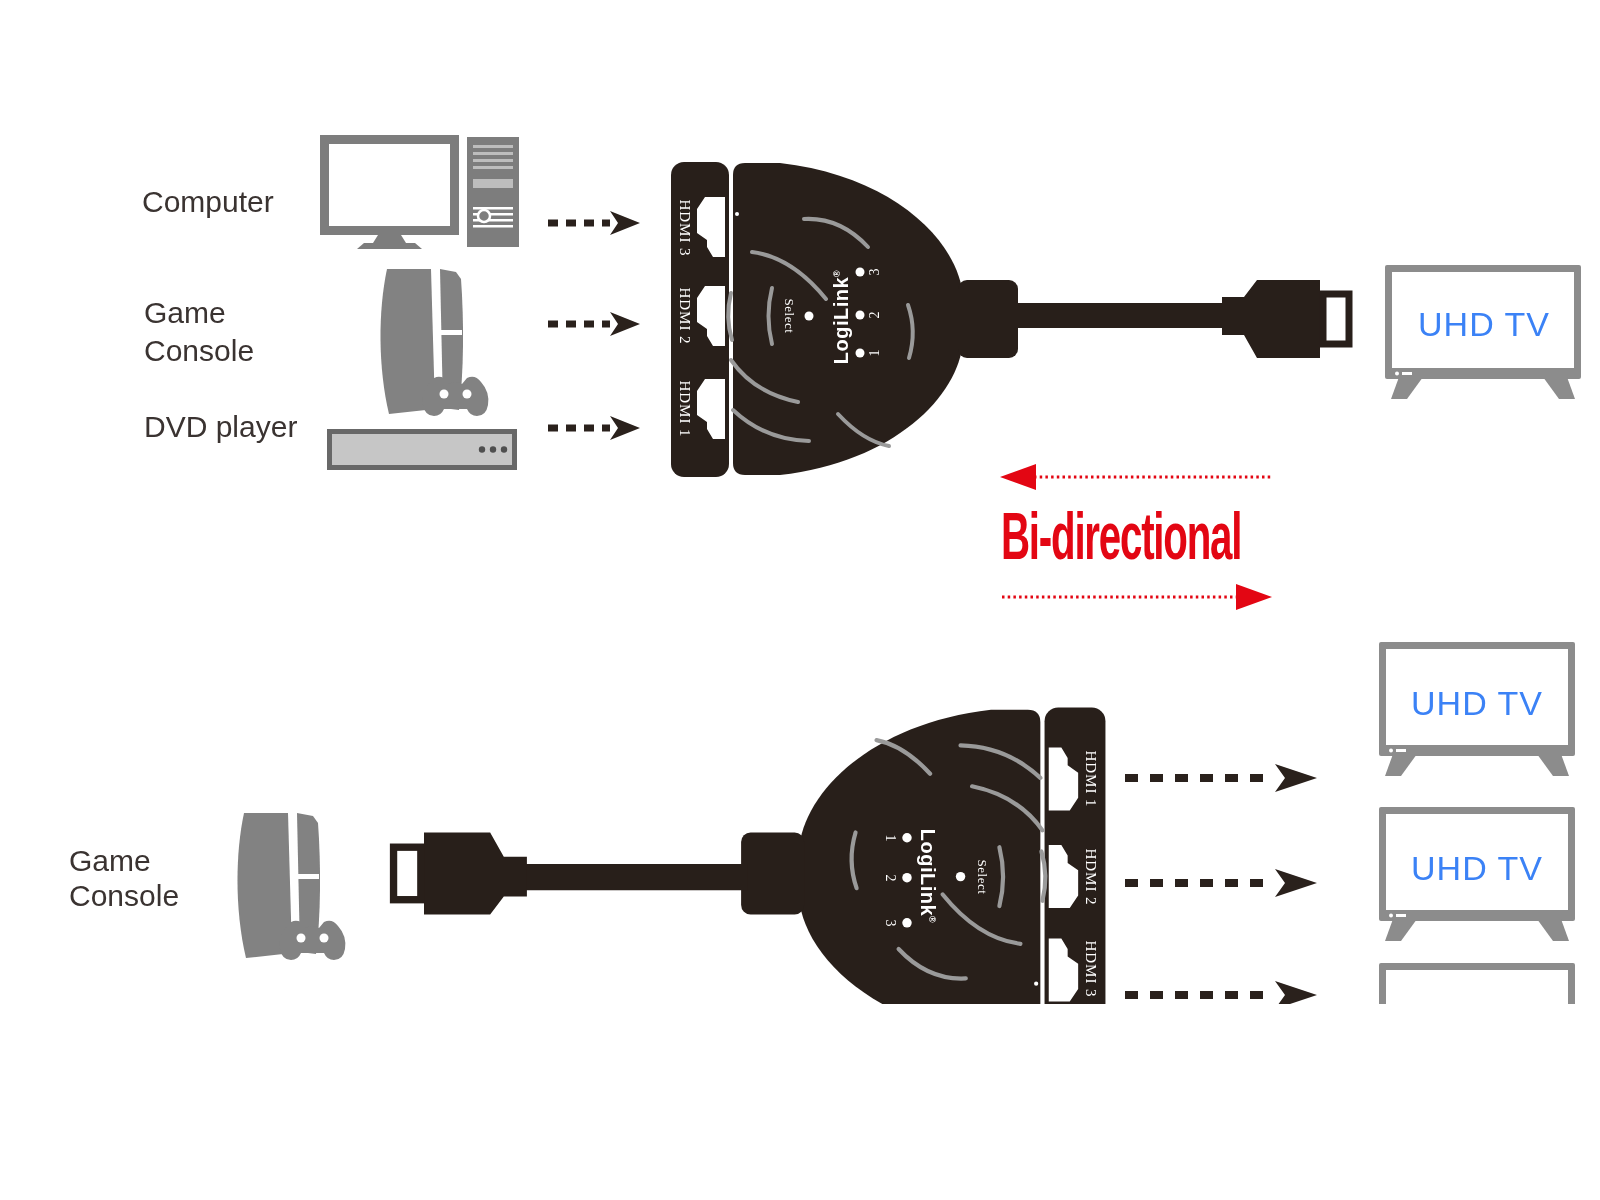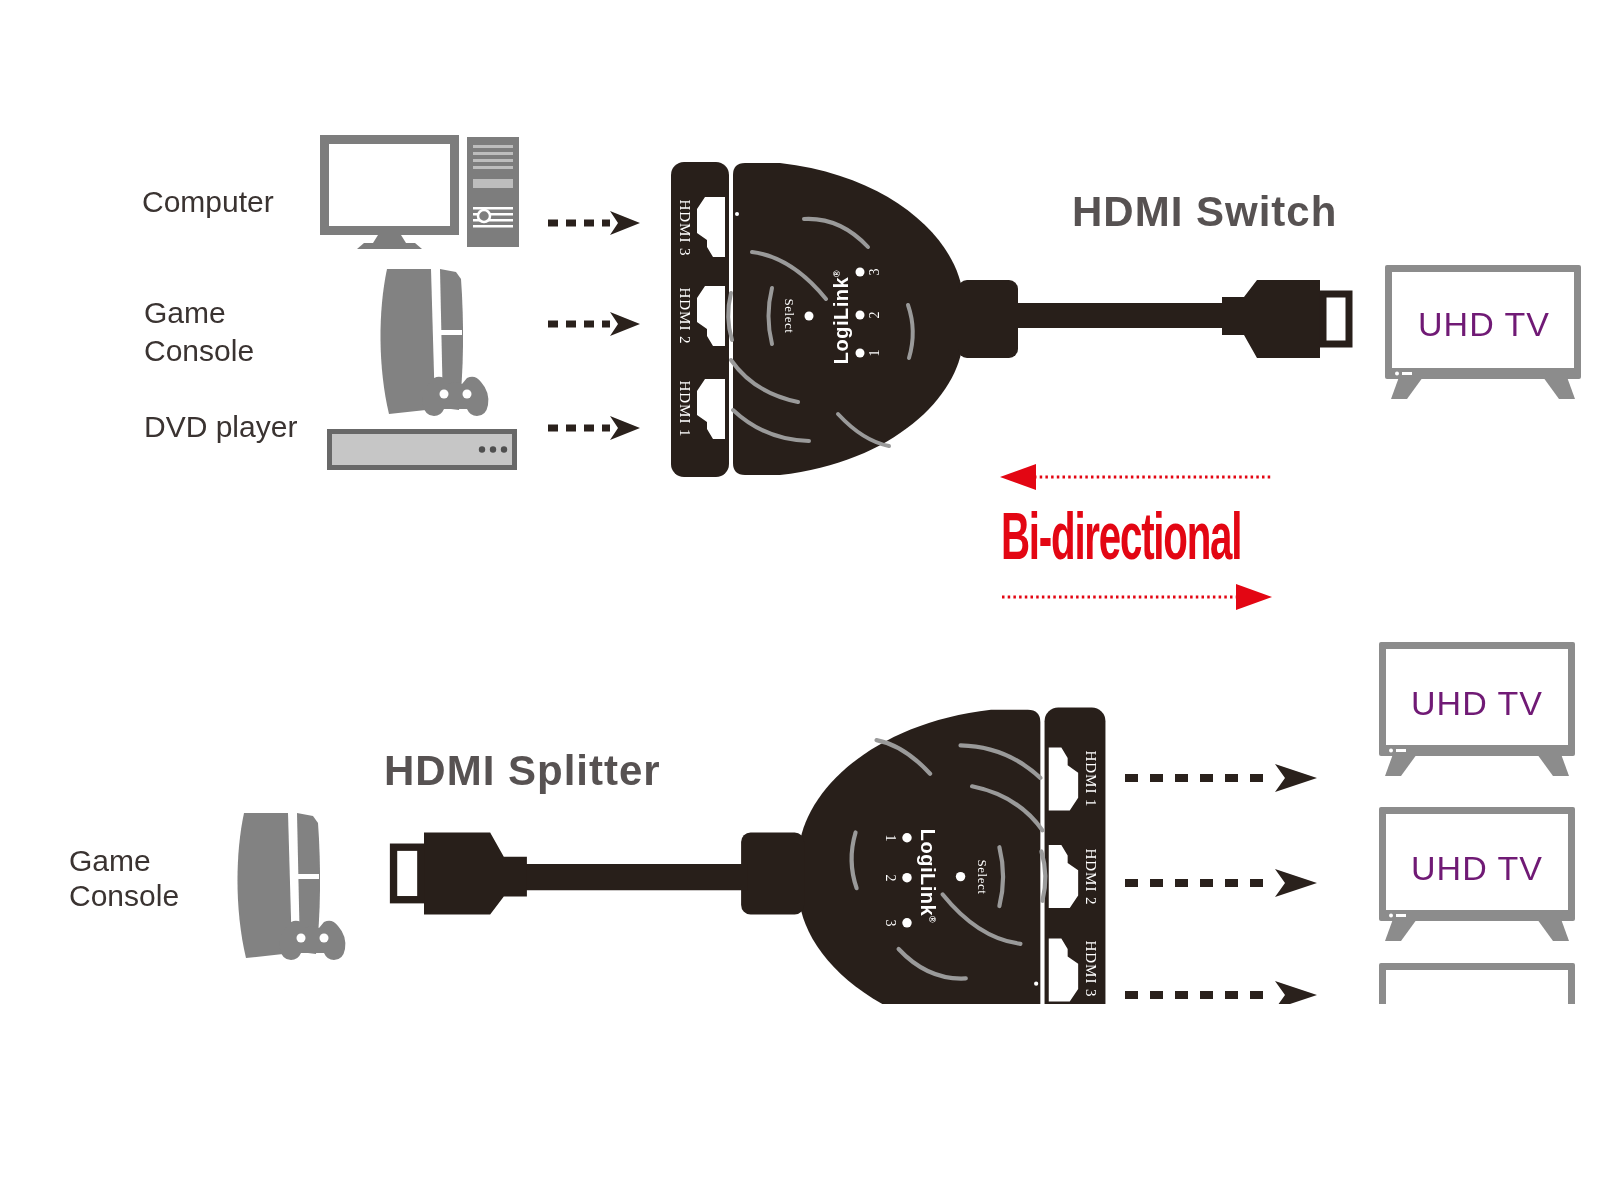--- a/index.html
+++ b/index.html
@@ -1,21 +1,21 @@
 <!DOCTYPE html>
 <html><head>
 <meta charset="utf-8">
 <style>
   html,body{margin:0;padding:0;background:#fff;}
   #stage{position:relative;width:1600px;height:1004px;background:#fff;overflow:hidden;
          font-family:"Liberation Sans",sans-serif;margin-left:32px;}
   #artwork{position:absolute;left:0;top:0;}
   .label{position:absolute;color:#3a3331;font-size:30px;line-height:38px;white-space:pre;}
   .title{position:absolute;color:#575252;font-size:42px;font-weight:bold;line-height:1;white-space:nowrap;letter-spacing:1px;}
-  .tvlabel{position:absolute;color:#701a75;font-size:34px;letter-spacing:1px;white-space:nowrap;
+  .tvlabel{position:absolute;color:#3b82f6;font-size:34px;letter-spacing:1px;white-space:nowrap;
            transform:translate(-50%,-50%);}
   .bidir{position:absolute;left:969px;top:503px;color:#e30613;font-size:66px;font-weight:bold;
          line-height:1;letter-spacing:-2px;transform:scaleX(0.61);transform-origin:left top;white-space:nowrap;}
   .rot{position:absolute;color:#ffffff;white-space:nowrap;transform:translate(-50%,-50%) rotate(var(--r,90deg));}
   .portlbl{font-family:"Liberation Serif",serif;font-size:15px;letter-spacing:1px;}
   .sel{font-family:"Liberation Serif",serif;font-size:13px;letter-spacing:.5px;}
   .num{font-family:"Liberation Serif",serif;font-size:14px;}
   .logo{font-size:20px;font-weight:bold;letter-spacing:.5px;}
   .logo .reg{font-size:9px;vertical-align:8px;}
 </style>
@@ -146,35 +146,33 @@
   <use href="#dash-arrow-long" x="1093" y="980"></use>
 
   <use href="#tv-icon" x="1347" y="642"></use>
   <use href="#tv-icon" x="1347" y="807"></use>
   <use href="#tv-icon" x="1347" y="963"></use>
 </svg>
 
 <div class="label" style="left:110px;top:183px">Computer</div>
 <div class="label" style="left:112px;top:294px"><div>Game</div><div>Console</div></div>
 <div class="label" style="left:112px;top:408px">DVD player</div>
-<div class="title" style="left:1040px;top:191px">HDMI Switch</div>
 <div class="tvlabel" style="left:1452px;top:324px">UHD TV</div>
 
 <div class="rot portlbl" style="left:652px;top:228px">HDMI 3</div>
 <div class="rot portlbl" style="left:652px;top:316px">HDMI 2</div>
 <div class="rot portlbl" style="left:652px;top:409px">HDMI 1</div>
 <div class="rot sel" style="left:757px;top:316px">Select</div>
 <div class="rot logo" style="left:809px;top:317px;--r:-90deg"><span>LogiLink</span><span class="reg">®</span></div>
 <div class="rot num" style="left:843px;top:272px;--r:-90deg">3</div>
 <div class="rot num" style="left:843px;top:315px;--r:-90deg">2</div>
 <div class="rot num" style="left:843px;top:353px;--r:-90deg">1</div>
 
 <div class="bidir">Bi-directional</div>
 
-<div class="title" style="left:352px;top:750px">HDMI Splitter</div>
 <div class="label" style="left:37px;top:843px;line-height:35px"><div>Game</div><div>Console</div></div>
 
 <div class="rot portlbl" style="left:1058px;top:779px">HDMI 1</div>
 <div class="rot portlbl" style="left:1058px;top:877px">HDMI 2</div>
 <div class="rot portlbl" style="left:1058px;top:969px">HDMI 3</div>
 <div class="rot sel" style="left:950px;top:877px">Select</div>
 <div class="rot logo" style="left:895px;top:876px"><span>LogiLink</span><span class="reg">®</span></div>
 <div class="rot num" style="left:858px;top:838px">1</div>
 <div class="rot num" style="left:858px;top:878px">2</div>
 <div class="rot num" style="left:858px;top:923px">3</div>

